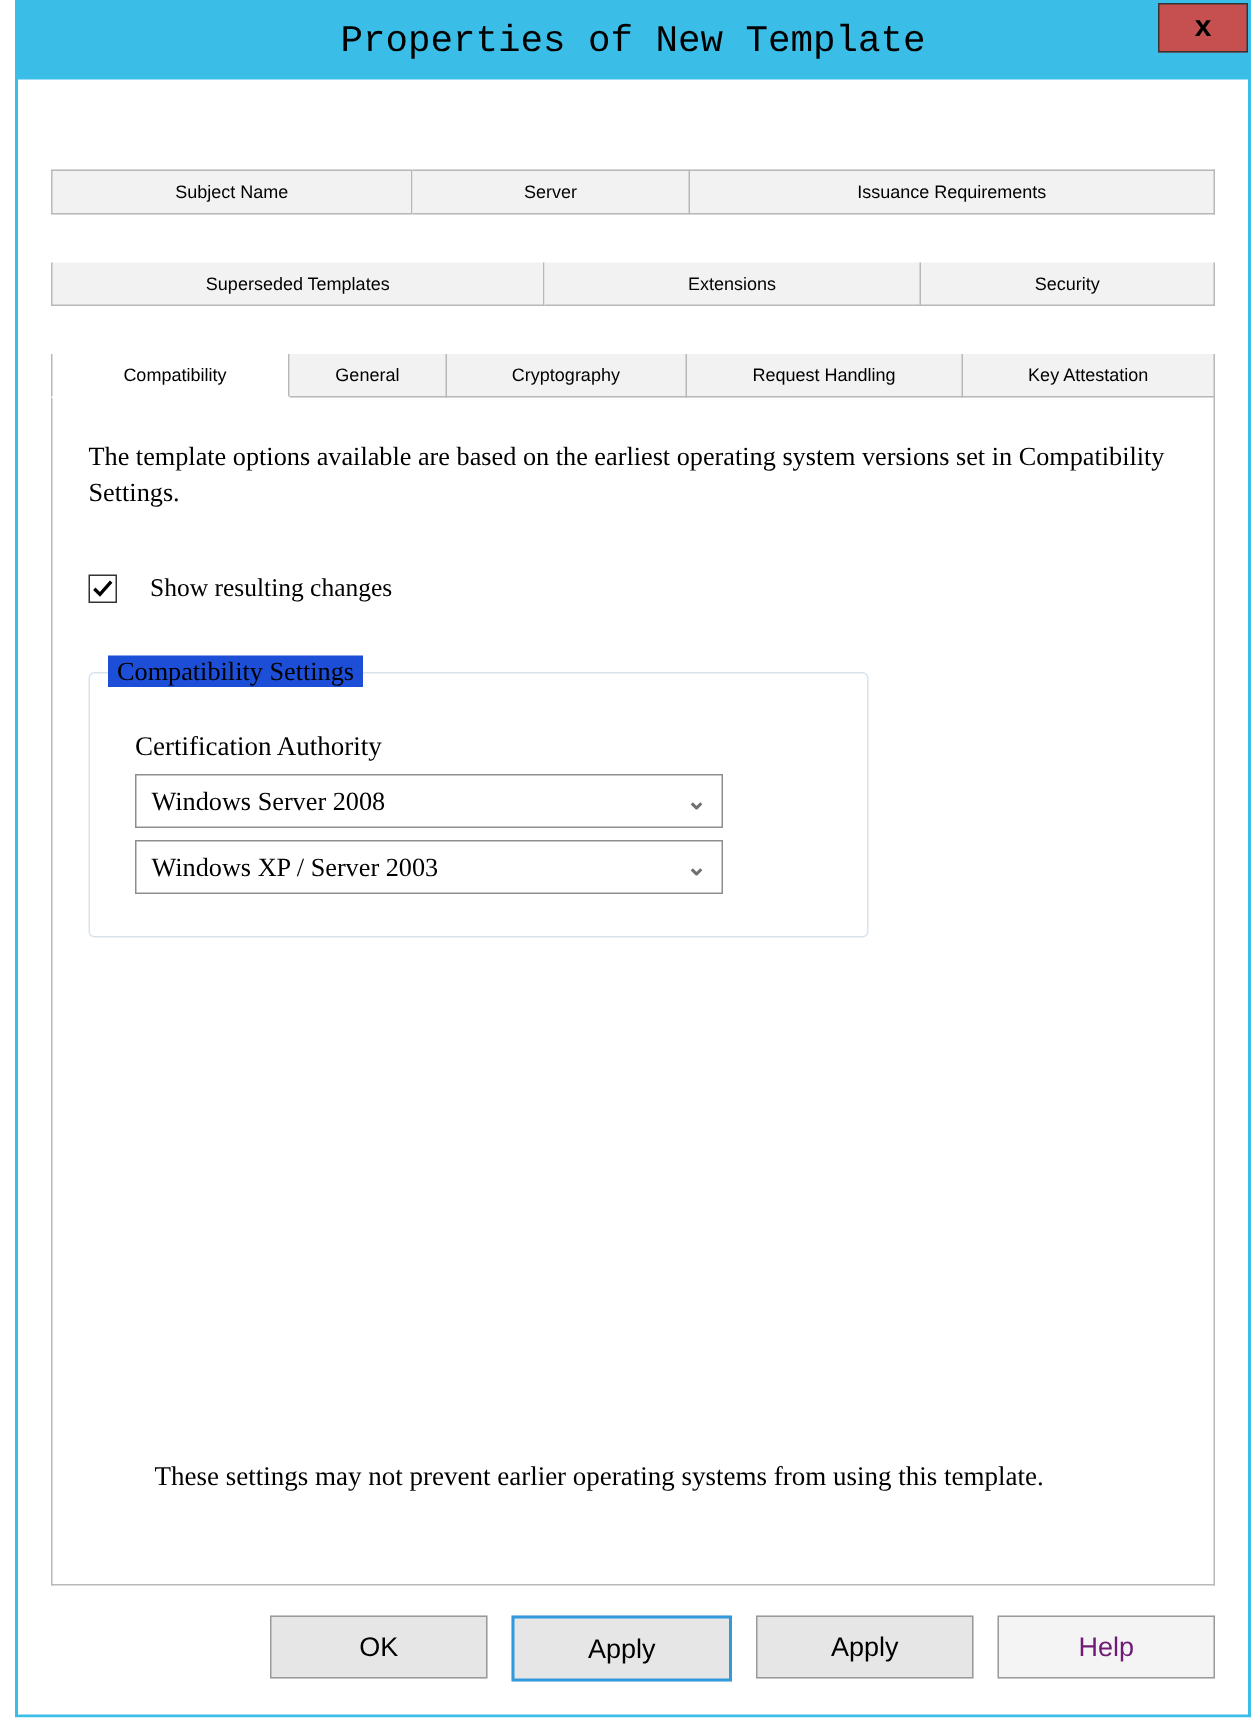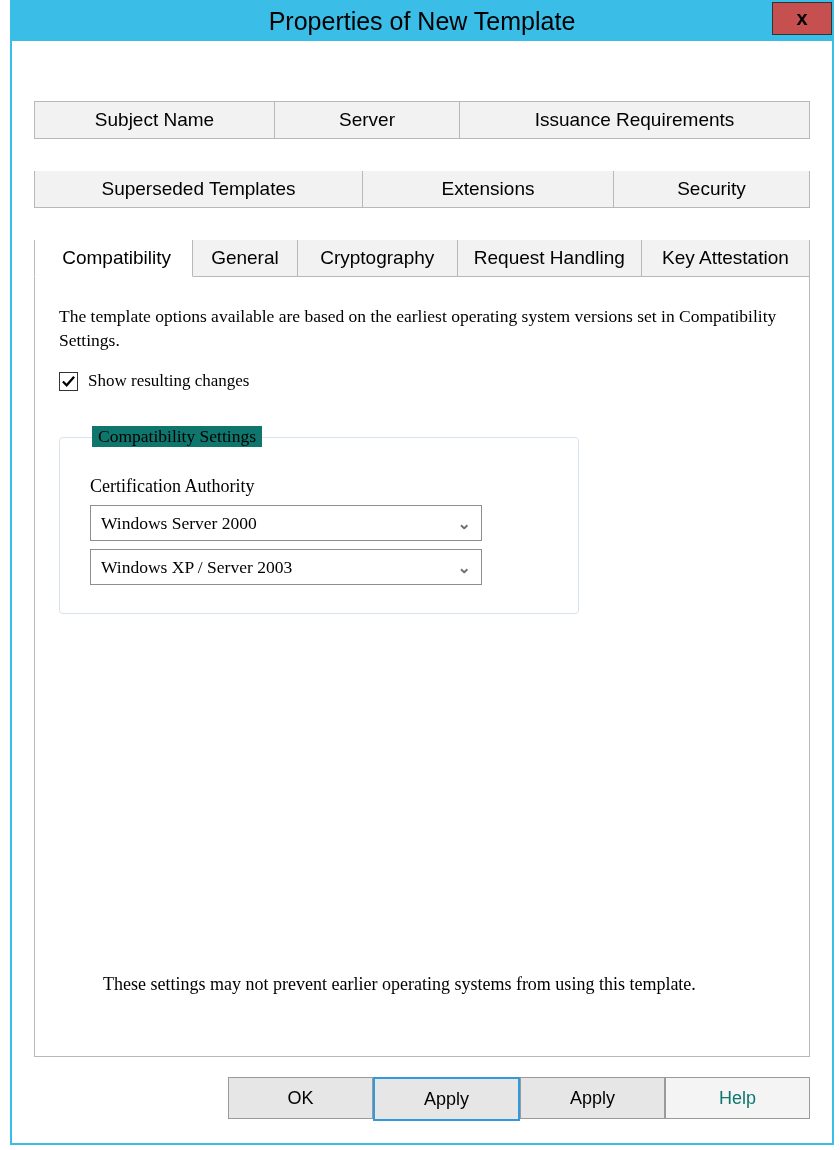--- a/index.html
+++ b/index.html
@@ -26,20 +26,21 @@
     background: #3ABEE7;
     display: flex;
     align-items: center;
     justify-content: center;
     position: relative;
     color: #000;
     font-size: 25px;
   }
   .titlebar-text {
     flex: 0 0 auto;
+    font-family: Liberation Mono, monospace;
   }
   .close-btn {
     position: absolute;
     top: 0px;
     right: 0px;
     width: 60px;
     height: 33px;
     background: #C65050;
     border: 1px solid #333;
     display: flex;
@@ -65,21 +66,21 @@
   }
   .tab-row {
     display: flex;
   }
   .tab-row .tab {
     flex: 1 1 0;
     text-align: center;
     background: #f2f2f2;
     border: 1px solid #b8b8b8;
     padding: 7px 4px;
-    font-size: 19px;
+    font-size: 12px;
     white-space: nowrap;
     cursor: default;
     margin-top: 32px;
   }
   .tab-row .tab + .tab {
     border-left: none;
   }
   .tab-row2 .tab { border-top: none; }
   .tab-row3 .tab { border-top: none; }
   .tab-row3 .tab.active {
@@ -100,22 +101,22 @@
     flex-direction: column;
     font-family: Liberation Serif, serif;
   }
   .intro-text {
     font-size: 17.5px;
     line-height: 1.35;
   }
   .check-row {
     display: flex;
     align-items: center;
-    margin-top: 19px;
-    gap: 10px;
+    margin-top: 42px;
+    gap: 22px;
   }
   .checkbox {
     width: 19px;
     height: 19px;
     border: 1px solid #333;
     display: inline-flex;
     align-items: center;
     justify-content: center;
     box-sizing: border-box;
     background: #fff;
@@ -127,22 +128,22 @@
     border: 1px solid #D9E3EE;
     border-radius: 4px;
     margin-top: 46px;
     width: 520px;
     padding: 30px 30px 28px 30px;
     box-sizing: border-box;
   }
   .groupbox-label {
     position: absolute;
     top: -12px;
-    left: 32px;
-    background: #0f766e;
+    left: 12px;
+    background: #1d4ed8;
     padding: 0 6px;
     font-size: 17.5px;
     text-align: center;
   }
   .field-label {
     font-size: 18px;
     margin-top: 16px;
   }
   .field-label.first { margin-top: 8px; }
   .combo {
@@ -169,38 +170,39 @@
     line-height: 1.35;
     margin-top: auto;
     padding-bottom: 50px;
     margin-left: 44px;
   }
 
   
   .button-row {
     display: flex;
     justify-content: flex-end;
+    gap: 16px;
     padding: 20px 22px 22px 22px;
   }
   .btn {
     width: 143px;
     height: 40px;
     border: 1px solid #9a9a9a;
     background: #e6e6e6;
     display: flex;
     align-items: center;
     justify-content: center;
     font-size: 18px;
     color: #000;
   }
   .btn.default {
     border: 2px solid #3399DD;
   }
   .btn.disabled {
-    color: #0f766e;
+    color: #701a75;
     background: #f4f4f4;
   }
 </style>
 </head>
 <body>
 
 <div class="window">
 
   <div class="titlebar">
     <span class="titlebar-text">Properties of New Template</span>
@@ -246,21 +248,21 @@
             </svg>
         </span>
         <span>Show resulting changes</span>
       </div>
 
       <div class="groupbox">
         <div class="groupbox-label">Compatibility Settings</div>
 
         <div class="field-label first">Certification Authority</div>
         <div class="combo">
-          <span>Windows Server 2000</span>
+          <span>Windows Server 2008</span>
           <span class="chev">⌄</span>
         </div>
 
         <div class="combo">
           <span>Windows XP / Server 2003</span>
           <span class="chev">⌄</span>
         </div>
       </div>
 
       <div class="disclaimer">These settings may not prevent earlier operating systems from using this template.</div>

